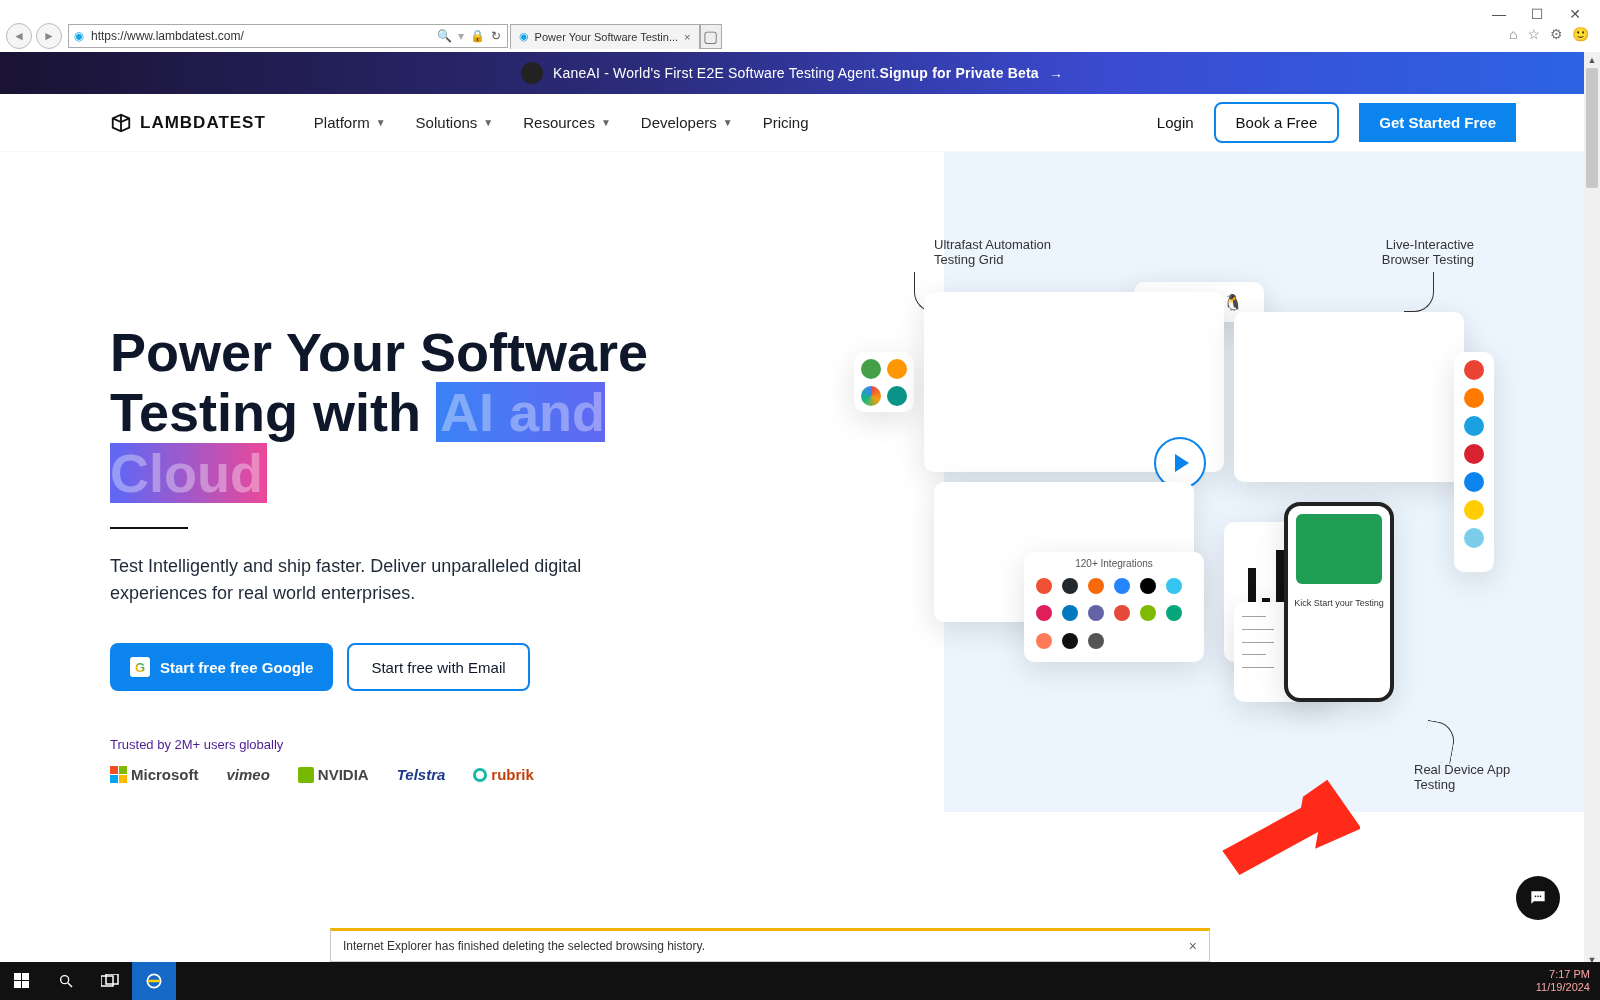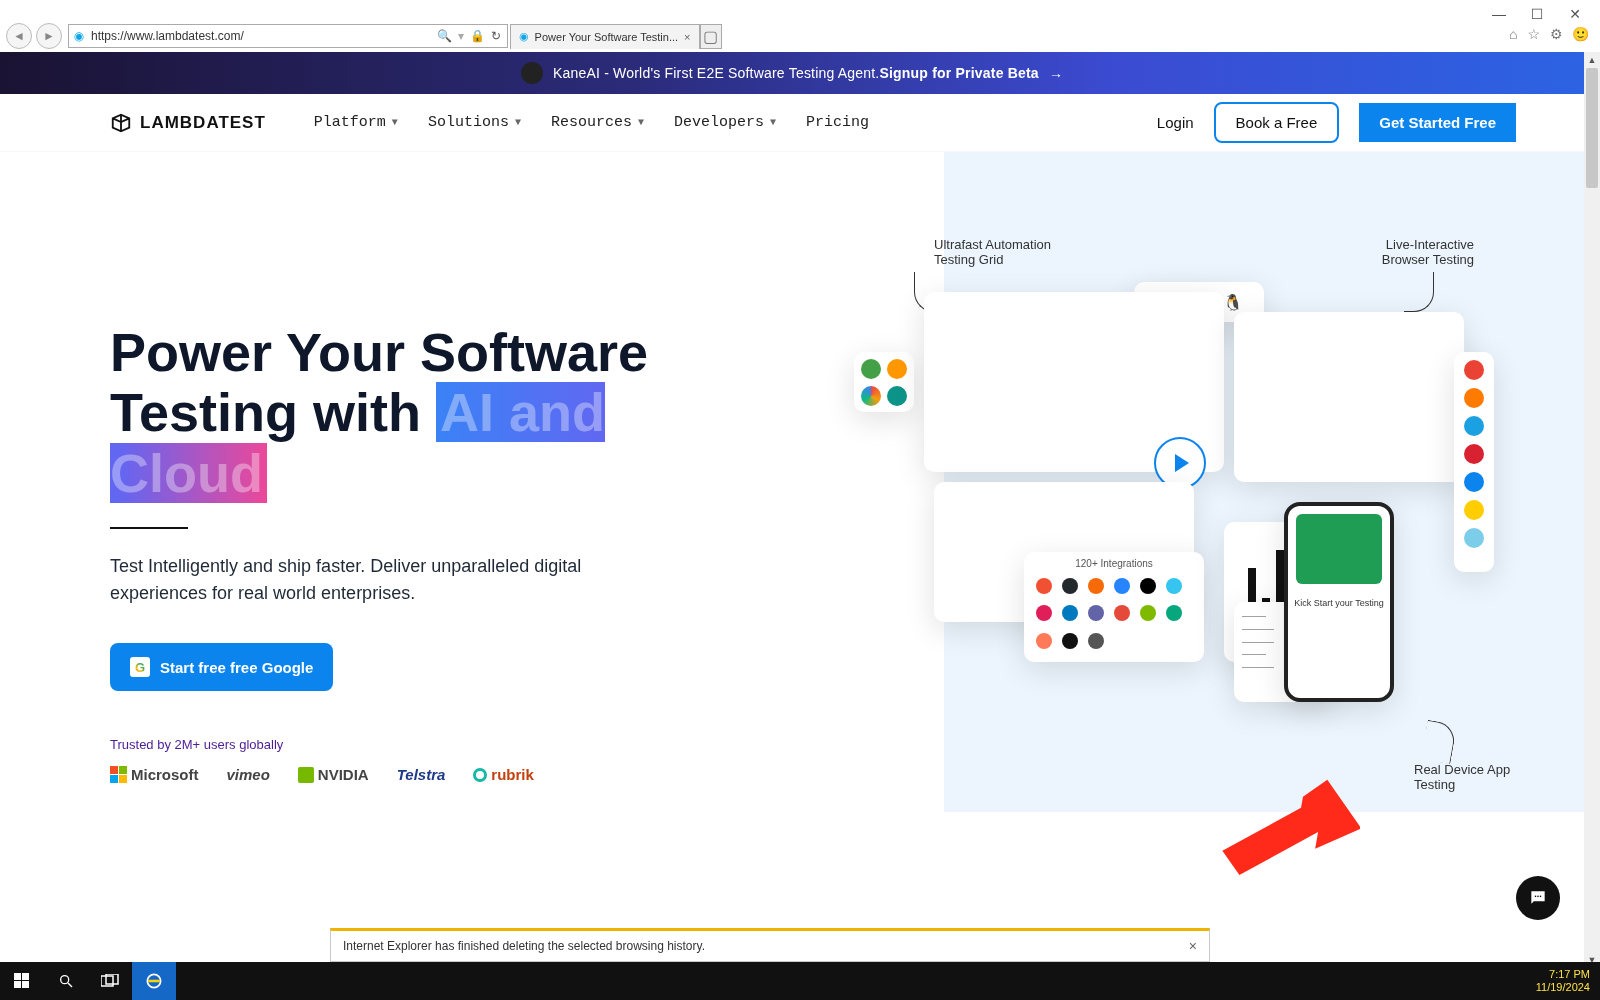--- a/index.html
+++ b/index.html
@@ -26,21 +26,21 @@
 
 .announce { position: absolute; top: 52px; left: 0; right: 16px; height: 42px; background: linear-gradient(90deg, #1a1333 0%, #2b2b7a 40%, #3b4bd1 70%, #2c63e3 100%); display: flex; align-items: center; justify-content: center; color: #fff; font-size: 14px; letter-spacing: 0.2px; }
 .announce .bold { font-weight: 700; }
 .announce .agent-icon { width: 22px; height: 22px; background:#222; border-radius:50%; margin-right:10px; display:inline-block; }
 .announce .arrow { margin-left: 10px; }
 
 
 .site-header { position: absolute; top: 94px; left: 0; right: 16px; height: 58px; background: #fff; display: flex; align-items: center; padding: 0 68px 0 110px; border-bottom: 1px solid rgba(0,0,0,0.03); }
 .logo { display: flex; align-items: center; gap: 8px; font-weight: 800; font-size: 17px; letter-spacing: 1px; color: #111; }
 .logo-mark { width: 22px; height: 22px; }
-.nav { display: flex; gap: 30px; margin-left: 48px; font-family: Liberation Mono, monospace; }
+.nav { display: flex; gap: 30px; margin-left: 48px; }
 .nav-item { display: flex; align-items: center; gap: 6px; font-size: 15px; color: #222; cursor: pointer; }
 .chev { font-size: 10px; color: #666; }
 .header-right { margin-left: auto; display: flex; align-items: center; gap: 20px; }
 .link-plain { font-size: 15px; color: #111; cursor: pointer; }
 .btn-outline { border: 2px solid #0b84ed; color: #111; background: #fff; padding: 10px 20px; border-radius: 8px; font-size: 15px; font-weight: 500; cursor: pointer; }
 .btn-primary { background: #0b84ed; color: #fff; border: none; padding: 11px 20px; border-radius: 0; font-size: 15px; font-weight: 600; cursor: pointer; }
 
 
 .hero-bg { position: absolute; top: 152px; right: 16px; width: 640px; height: 660px; background: #ecf5fd; }
 .hero { position: absolute; top: 152px; left: 0; right: 16px; bottom: 48px; }
@@ -104,21 +104,21 @@
 
 
 .chat { position:absolute; right:40px; bottom:80px; width:44px; height:44px; border-radius:50%; background:#111; display:flex; align-items:center; justify-content:center; color:#fff; cursor:pointer; }
 
 
 .vscroll { position:absolute; top:52px; right:0; width:16px; bottom:32px; background:#f0f0f0; }
 .vscroll .ar{ height:16px; display:flex; align-items:center; justify-content:center; font-size:9px; color:#555; background:#f0f0f0;}
 .vscroll .thumb{ position:absolute; top:16px; left:2px; right:2px; height:120px; background:#c7c7c7; border-radius:2px;}
 
 
-.taskbar { position:absolute; left:0; right:0; bottom:0; height:38px; background:#111; display:flex; align-items:center; color:#fde047; }
+.taskbar { position:absolute; left:0; right:0; bottom:0; height:38px; background:#111; display:flex; align-items:center; color:#fca5a5; }
 .tb-btn { width:44px; height:38px; display:flex; align-items:center; justify-content:center; cursor:pointer; }
 .tb-btn.active{ background:#1668c7; }
 .tb-right { margin-left:auto; display:flex; align-items:center; padding-right:10px; font-size:11px; line-height:1.2; text-align:right; }
 </style>
 </head>
 <body>
 
 <div class="win-controls">
   <div class="win-btn">—</div>
   <div class="win-btn">☐</div>
@@ -205,20 +205,21 @@
     </h1>
     <div class="rule"></div>
     <p class="lead">Test Intelligently and ship faster. Deliver unparalleled digital experiences for real world enterprises.</p>
     <div class="cta-row">
       <button class="btn-google">
         <span class="g-icon">
             <span>G</span>
           </span>
         <span>Start free free Google</span>
       </button>
+      <button class="btn-outline2">Start free with Email</button>
     </div>
     <div class="trusted">Trusted by 2M+ users globally</div>
     <div class="logos">
       <div class="logo-chip">
           <span class="ms-sq">
             <i></i>
             <i></i>
             <i></i>
             <i></i>
           </span>

